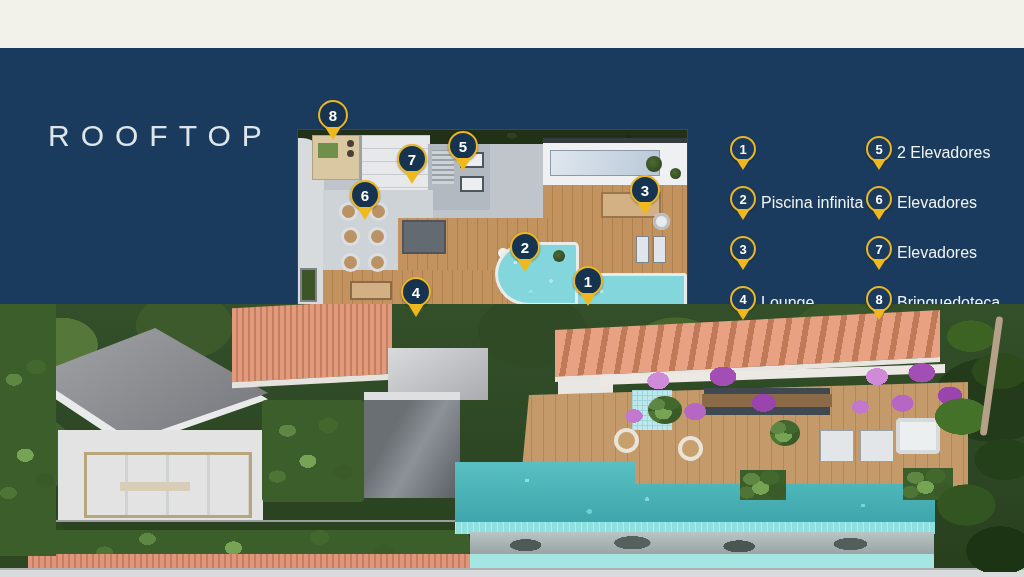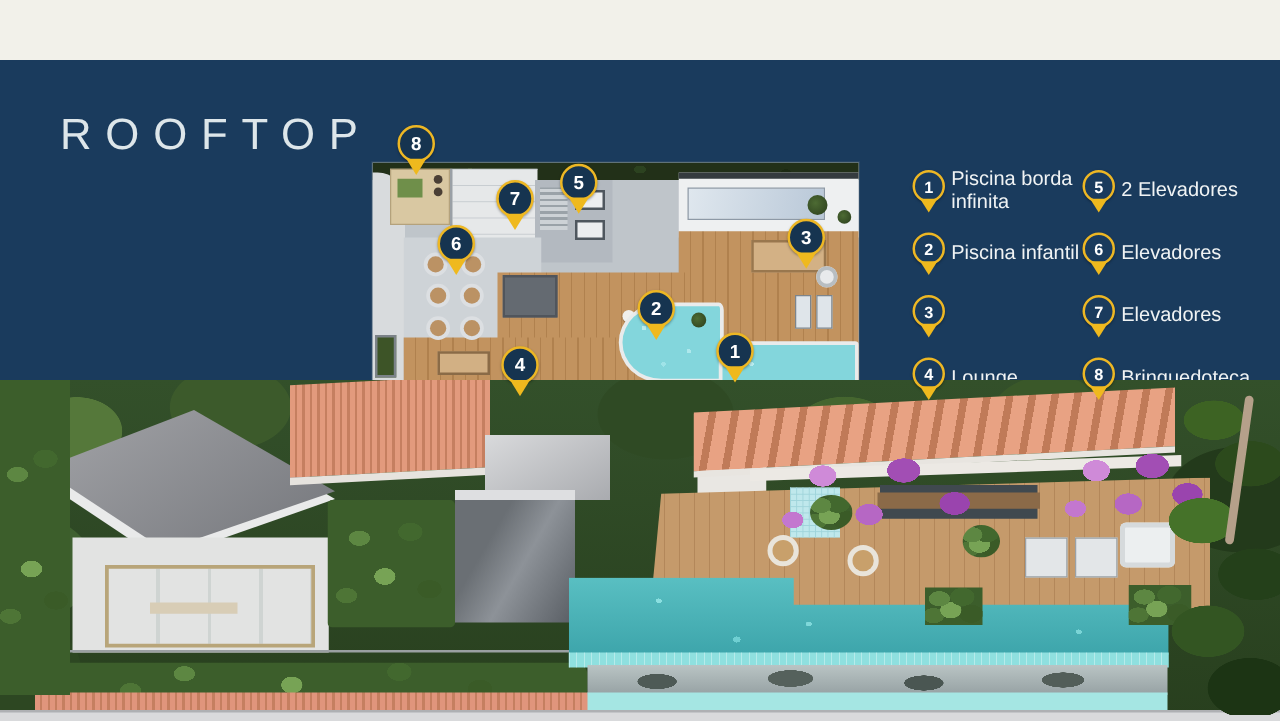--- a/index.html
+++ b/index.html
@@ -8,21 +8,21 @@
   .abs { position:absolute; }
 
   
   .topbar { left:0; top:0; width:1024px; height:48px; background:#f2f1ea; }
 
   
   .panel { left:0; top:48px; width:1024px; height:256px; background:#1a3b5d; }
 
   
   .intro { left:48px; top:40px; width:230px; color:#e7edf0; }
-  .intro h1 { font-size:35px; font-weight:400; letter-spacing:11px; color:#dde6ea; }
+  .intro h1 { font-size:30px; font-weight:400; letter-spacing:11px; color:#dde6ea;margin-top:31px; }
   .intro p { margin-top:33px; font-size:23px; line-height:29px; font-weight:400; white-space:pre-line; color:#eaf0f2; }
 
   
   .pin { position:absolute; display:flex; flex-direction:column; align-items:center; z-index:9; }
   .pin .c { border-radius:50%; background:#163450; border:2px solid #edb724; color:#fff; font-weight:bold;
             display:flex; align-items:center; justify-content:center; box-shadow:0 1px 2px rgba(0,0,0,.35); }
   .pin .t { width:0; height:0; border-left:8px solid transparent; border-right:8px solid transparent;
             border-top:13px solid #efb91e; margin-top:-3px; }
   .pin--map .c { width:30px; height:30px; font-size:15px; }
   .pin--legend .c { width:26px; height:26px; font-size:13px; background:#1a3b5d; }
@@ -236,28 +236,27 @@
         <span class="t"></span>
       </div>
   </div>
 
   <div class="abs legend">
     <div class="item">
       <span class="pin pin--legend">
           <span class="c">1</span>
           <span class="t"></span>
         </span>
-      <span class="label">Piscina borda infinita</span>
     </div>
     <div class="item">
       <span class="pin pin--legend">
           <span class="c">2</span>
           <span class="t"></span>
         </span>
-      <span class="label">Piscina infantil</span>
+      <span class="label">Piscina infinita</span>
     </div>
     <div class="item">
       <span class="pin pin--legend">
           <span class="c">3</span>
           <span class="t"></span>
         </span>
     </div>
     <div class="item">
       <span class="pin pin--legend">
           <span class="c">4</span>

